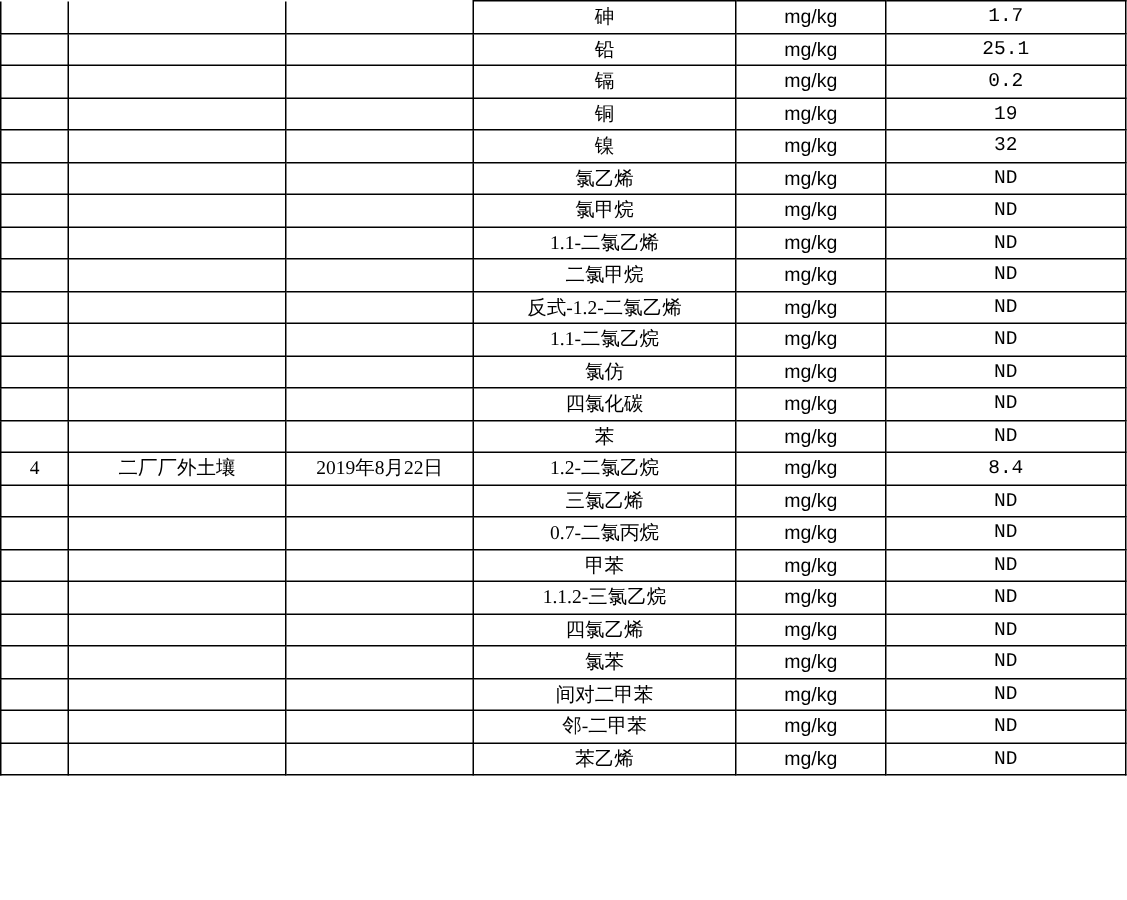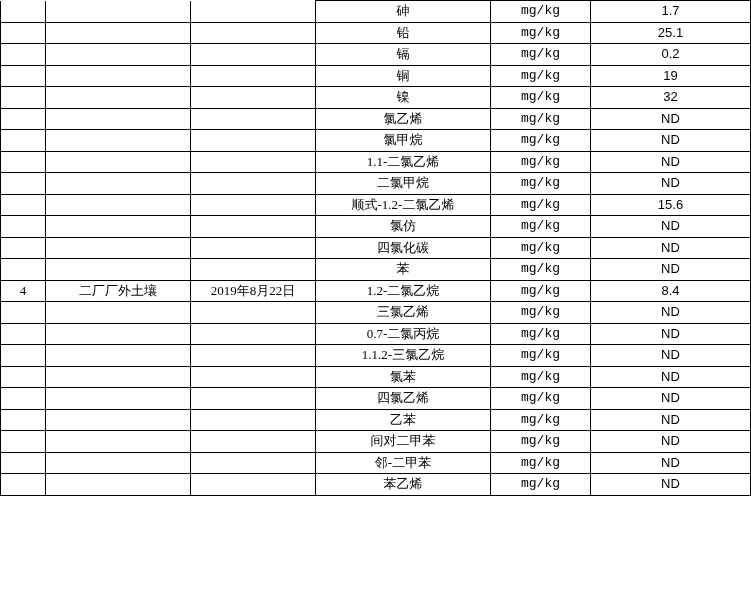--- a/index.html
+++ b/index.html
@@ -44,25 +44,25 @@
   col.c-value { width: 160px; }
 
   td.idx, td.site, td.date {
     font-size: 13.5px;
     font-family: "Liberation Serif", serif;
   }
   td.item {
     font-size: 13.5px;
   }
   td.unit {
+    font-family: Liberation Sans, sans-serif;
+    font-size: 12px;
+  }
+  td.value {
     font-family: Liberation Mono, monospace;
-    font-size: 12px;
-  }
-  td.value {
-    font-family: Liberation Sans, sans-serif;
     font-size: 12px;
   }
   .merged-left {
     border-top: 0;
     border-bottom: 0;
   }
 </style>
 </head>
 <body>
 
@@ -146,23 +146,31 @@
           <td class="site merged-left"></td>
           <td class="date merged-left"></td>
           <td class="item">二氯甲烷</td>
           <td class="unit">mg/kg</td>
           <td class="value">ND</td>
         </tr>
         <tr>
           <td class="idx merged-left"></td>
           <td class="site merged-left"></td>
           <td class="date merged-left"></td>
-          <td class="item">顺式-1.2-二氯乙烯</td>
-          <td class="unit">mg/kg</td>
-          <td class="value">15.6</td>
+          <td class="item">反式-1.2-二氯乙烯</td>
+          <td class="unit">mg/kg</td>
+          <td class="value">ND</td>
+        </tr>
+        <tr>
+          <td class="idx merged-left"></td>
+          <td class="site merged-left"></td>
+          <td class="date merged-left"></td>
+          <td class="item">1.1-二氯乙烷</td>
+          <td class="unit">mg/kg</td>
+          <td class="value">ND</td>
         </tr>
         <tr>
           <td class="idx merged-left"></td>
           <td class="site merged-left"></td>
           <td class="date merged-left"></td>
           <td class="item">氯仿</td>
           <td class="unit">mg/kg</td>
           <td class="value">ND</td>
         </tr>
         <tr>
@@ -202,45 +210,45 @@
           <td class="site merged-left"></td>
           <td class="date merged-left"></td>
           <td class="item">0.7-二氯丙烷</td>
           <td class="unit">mg/kg</td>
           <td class="value">ND</td>
         </tr>
         <tr>
           <td class="idx merged-left"></td>
           <td class="site merged-left"></td>
           <td class="date merged-left"></td>
+          <td class="item">甲苯</td>
+          <td class="unit">mg/kg</td>
+          <td class="value">ND</td>
+        </tr>
+        <tr>
+          <td class="idx merged-left"></td>
+          <td class="site merged-left"></td>
+          <td class="date merged-left"></td>
           <td class="item">1.1.2-三氯乙烷</td>
           <td class="unit">mg/kg</td>
           <td class="value">ND</td>
         </tr>
         <tr>
           <td class="idx merged-left"></td>
           <td class="site merged-left"></td>
           <td class="date merged-left"></td>
+          <td class="item">四氯乙烯</td>
+          <td class="unit">mg/kg</td>
+          <td class="value">ND</td>
+        </tr>
+        <tr>
+          <td class="idx merged-left"></td>
+          <td class="site merged-left"></td>
+          <td class="date merged-left"></td>
           <td class="item">氯苯</td>
-          <td class="unit">mg/kg</td>
-          <td class="value">ND</td>
-        </tr>
-        <tr>
-          <td class="idx merged-left"></td>
-          <td class="site merged-left"></td>
-          <td class="date merged-left"></td>
-          <td class="item">四氯乙烯</td>
-          <td class="unit">mg/kg</td>
-          <td class="value">ND</td>
-        </tr>
-        <tr>
-          <td class="idx merged-left"></td>
-          <td class="site merged-left"></td>
-          <td class="date merged-left"></td>
-          <td class="item">乙苯</td>
           <td class="unit">mg/kg</td>
           <td class="value">ND</td>
         </tr>
         <tr>
           <td class="idx merged-left"></td>
           <td class="site merged-left"></td>
           <td class="date merged-left"></td>
           <td class="item">间对二甲苯</td>
           <td class="unit">mg/kg</td>
           <td class="value">ND</td>

